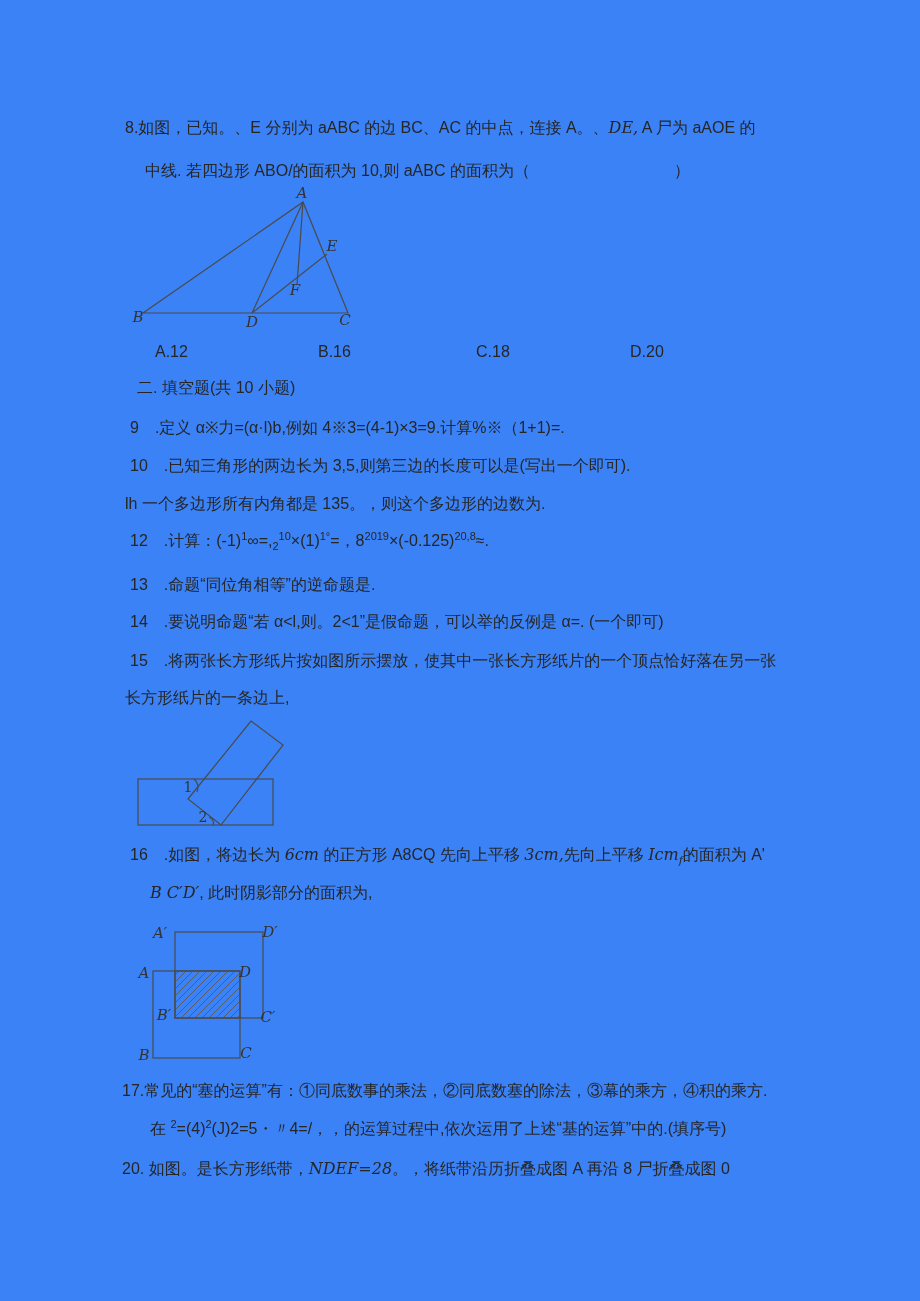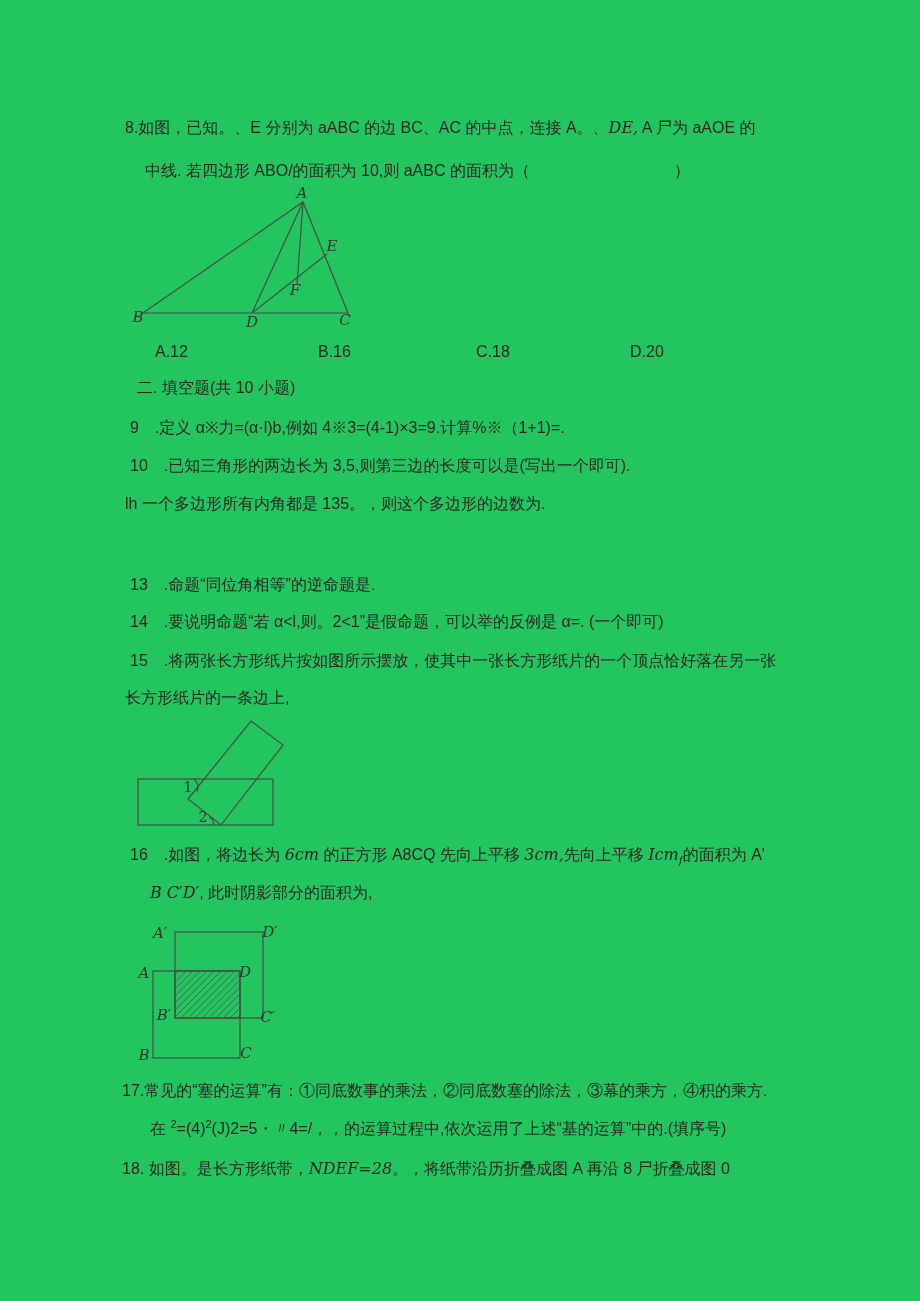--- a/index.html
+++ b/index.html
@@ -1,17 +1,17 @@
 <!DOCTYPE html>
 <html><head>
 <meta charset="utf-8">
 <style>
   html,body { margin:0; padding:0; background:#ffffff; }
   .page {
-    position:relative; width:920px; height:1301px; background:#22c55e;
+    position:relative; width:920px; height:1301px; background:#3b82f6;
     font-family:"Liberation Sans", sans-serif; font-size:16px; color:#262626;
     overflow:hidden;
   }
   .line { position:absolute; white-space:pre; line-height:20px; }
   .it { font-family:"DejaVu Serif", serif; font-style:italic; }
   .sup { font-size:11px; position:relative; top:-6px; }
   .sub { font-size:11px; position:relative; top:4px; }
   .subit { font-size:11px; position:relative; top:4px; font-family:"DejaVu Serif", serif; font-style:italic; }
   .fig { position:absolute; }
   .fig .stroke { stroke:#4a4a4a; stroke-width:1.2; fill:none; }
@@ -51,20 +51,21 @@
     <span class="opt" style="top:343px;left:476px">C.18</span>
     <span class="opt" style="top:343px;left:630px">D.20</span>
   </div>
 
   <div class="line" style="top:378px;left:137px">二. 填空题(共 10 小题)</div>
 
   <div class="line" style="top:418px;left:130px">9　.定义 α※力=(α·l)b,例如 4※3=(4-1)×3=9.计算%※（1+1)=.</div>
   <div class="line" style="top:456px;left:130px">10　.已知三角形的两边长为 3,5,则第三边的长度可以是(写出一个即可).</div>
   <div class="line" style="top:494px;left:125px">lh 一个多边形所有内角都是 135。，则这个多边形的边数为.</div>
 
+  <div class="line" style="top:531px;left:130px"><span>12　.计算：(-1)</span><span class="sup">1</span><span>∞=,</span><span class="sub">2</span><span class="sup">10</span><span>×(1)</span><span class="sup">1°</span><span>=，8</span><span class="sup">2019</span><span>×(-0.125)</span><span class="sup">20,8</span><span>≈.</span></div>
 
   <div class="line" style="top:575px;left:130px">13　.命题“同位角相等”的逆命题是.</div>
   <div class="line" style="top:612px;left:130px">14　.要说明命题“若 α&lt;l,则。2&lt;1”是假命题，可以举的反例是 α=. (一个即可)</div>
 
   <div class="line" style="top:651px;left:130px">15　.将两张长方形纸片按如图所示摆放，使其中一张长方形纸片的一个顶点恰好落在另一张</div>
   <div class="line" style="top:688px;left:125px">长方形纸片的一条边上,</div>
 
   <svg class="fig" style="left:130px;top:705px" width="165" height="130" viewBox="0 0 165 130">
     <g class="stroke">
       <rect x="8" y="74" width="135" height="46"></rect>
@@ -109,15 +110,15 @@
     <text x="110" y="57">D</text>
     <text x="29" y="100">B′</text>
     <text x="133" y="102">C′</text>
     <text x="9" y="140">B</text>
     <text x="111" y="138">C</text>
   </svg>
 
   <div class="line" style="top:1081px;left:122px">17.常见的“塞的运算”有：①同底数事的乘法，②同底数塞的除法，③幕的乘方，④积的乘方.</div>
   <div class="line" style="top:1119px;left:150px"><span>在 </span><span class="sup">2</span><span>=(4)</span><span class="sup">2</span><span>(J)2=5・〃4=/，，的运算过程中,依次运用了上述“基的运算”中的.(填序号)</span></div>
 
-  <div class="line" style="top:1159px;left:122px"><span>18. 如图。是长方形纸带，</span><span class="it">NDEF=28</span><span>。，将纸带沿历折叠成图 A 再沿 8 尸折叠成图 0</span></div>
+  <div class="line" style="top:1159px;left:122px"><span>20. 如图。是长方形纸带，</span><span class="it">NDEF=28</span><span>。，将纸带沿历折叠成图 A 再沿 8 尸折叠成图 0</span></div>
 
 </div>
 
 </body></html>

